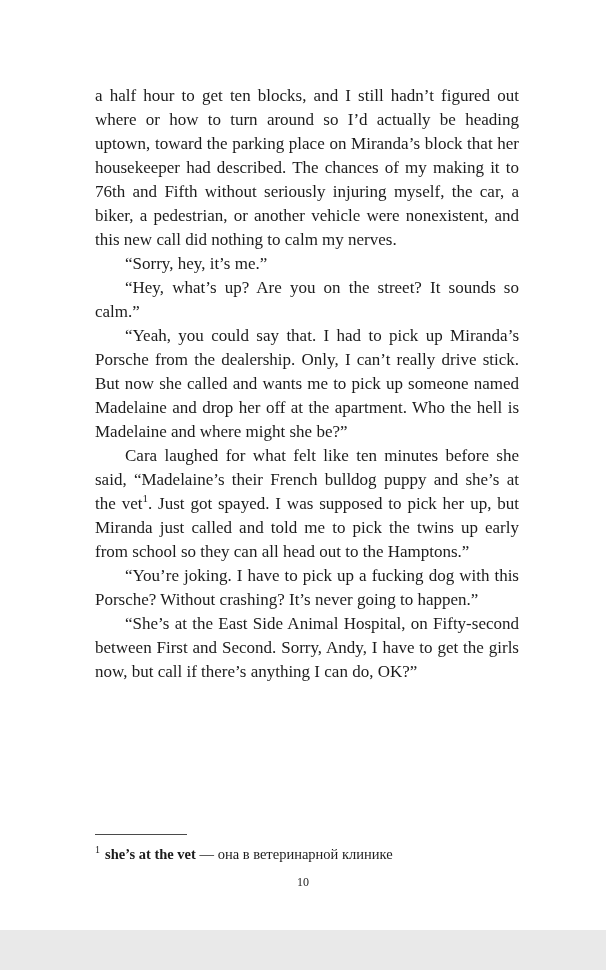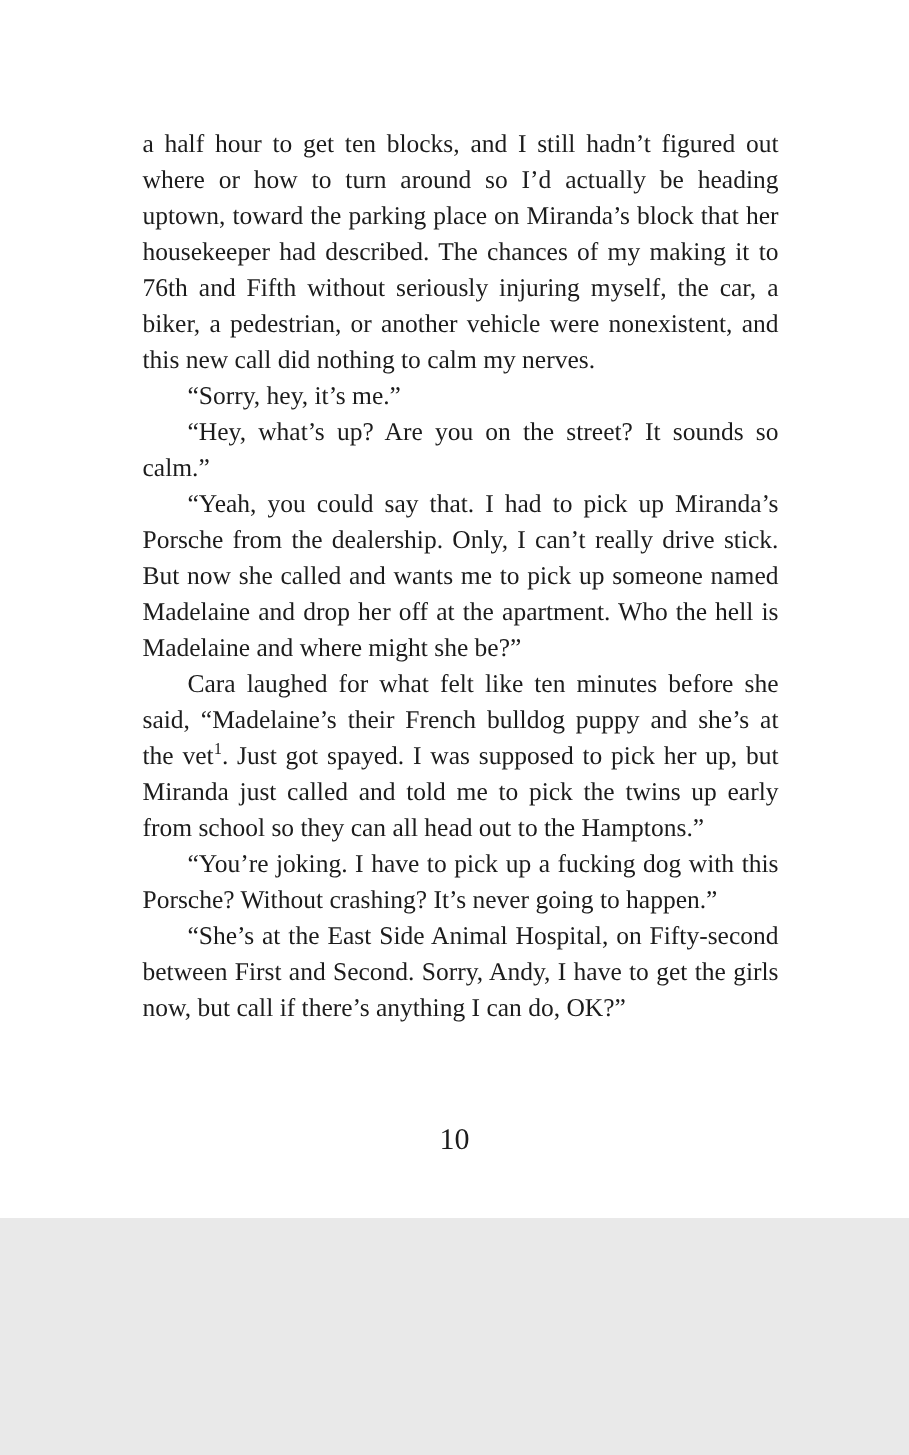--- a/index.html
+++ b/index.html
@@ -3,21 +3,21 @@
 <meta charset="utf-8">
 <style>
   html, body {
     margin: 0;
     padding: 0;
     background: #e9e9e9;
   }
   .page {
     position: relative;
     width: 606px;
-    height: 812px;
+    height: 930px;
     margin: 0 auto;
     background: #ffffff;
     font-family: "Liberation Serif", "DejaVu Serif", serif;
     color: #1c1c1c;
     overflow: hidden;
   }
   .text-block {
     position: absolute;
     left: 95px;
     top: 84px;
@@ -65,38 +65,39 @@
   }
   .footnote-line b {
     font-weight: bold;
   }
   .page-number {
     position: absolute;
     left: 0;
     bottom: 40px;
     width: 100%;
     text-align: center;
-    font-size: 20px;
+    font-size: 12px;
     color: #1c1c1c;
   }
 </style>
 </head>
 <body>
 
 <div class="page">
 
   <div class="text-block">
     <p class="no-indent">a half hour to get ten blocks, and I still hadn’t figured out where or how to turn around so I’d actually be heading uptown, toward the parking place on Miranda’s block that her housekeeper had described. The chances of my making it to 76th and Fifth without seriously injuring myself, the car, a biker, a pedestrian, or another vehicle were nonexistent, and this new call did nothing to calm my nerves.</p>
     <p>“Sorry, hey, it’s me.”</p>
     <p>“Hey, what’s up? Are you on the street? It sounds so calm.”</p>
     <p>“Yeah, you could say that. I had to pick up Miranda’s Porsche from the dealership. Only, I can’t really drive stick. But now she called and wants me to pick up someone named Madelaine and drop her off at the apartment. Who the hell is Madelaine and where might she be?”</p>
     <p><span>Cara laughed for what felt like ten minutes before she said, “Madelaine’s their French bulldog puppy and she’s at the vet</span><sup>1</sup><span>. Just got spayed. I was supposed to pick her up, but Miranda just called and told me to pick the twins up early from school so they can all head out to the Hamptons.”</span></p>
     <p>“You’re joking. I have to pick up a fucking dog with this Porsche? Without crashing? It’s never going to happen.”</p>
     <p>“She’s at the East Side Animal Hospital, on Fifty-second between First and Second. Sorry, Andy, I have to get the girls now, but call if there’s anything I can do, OK?”</p>
   </div>
 
   <div class="footnote-area">
     <div class="footnote-rule"></div>
+    <p class="footnote-line"><sup>1</sup><b>she’s at the vet</b><span> — она в ветеринарной клинике</span></p>
   </div>
 
   <div class="page-number">10</div>
 
 </div>
 
 </body></html>

